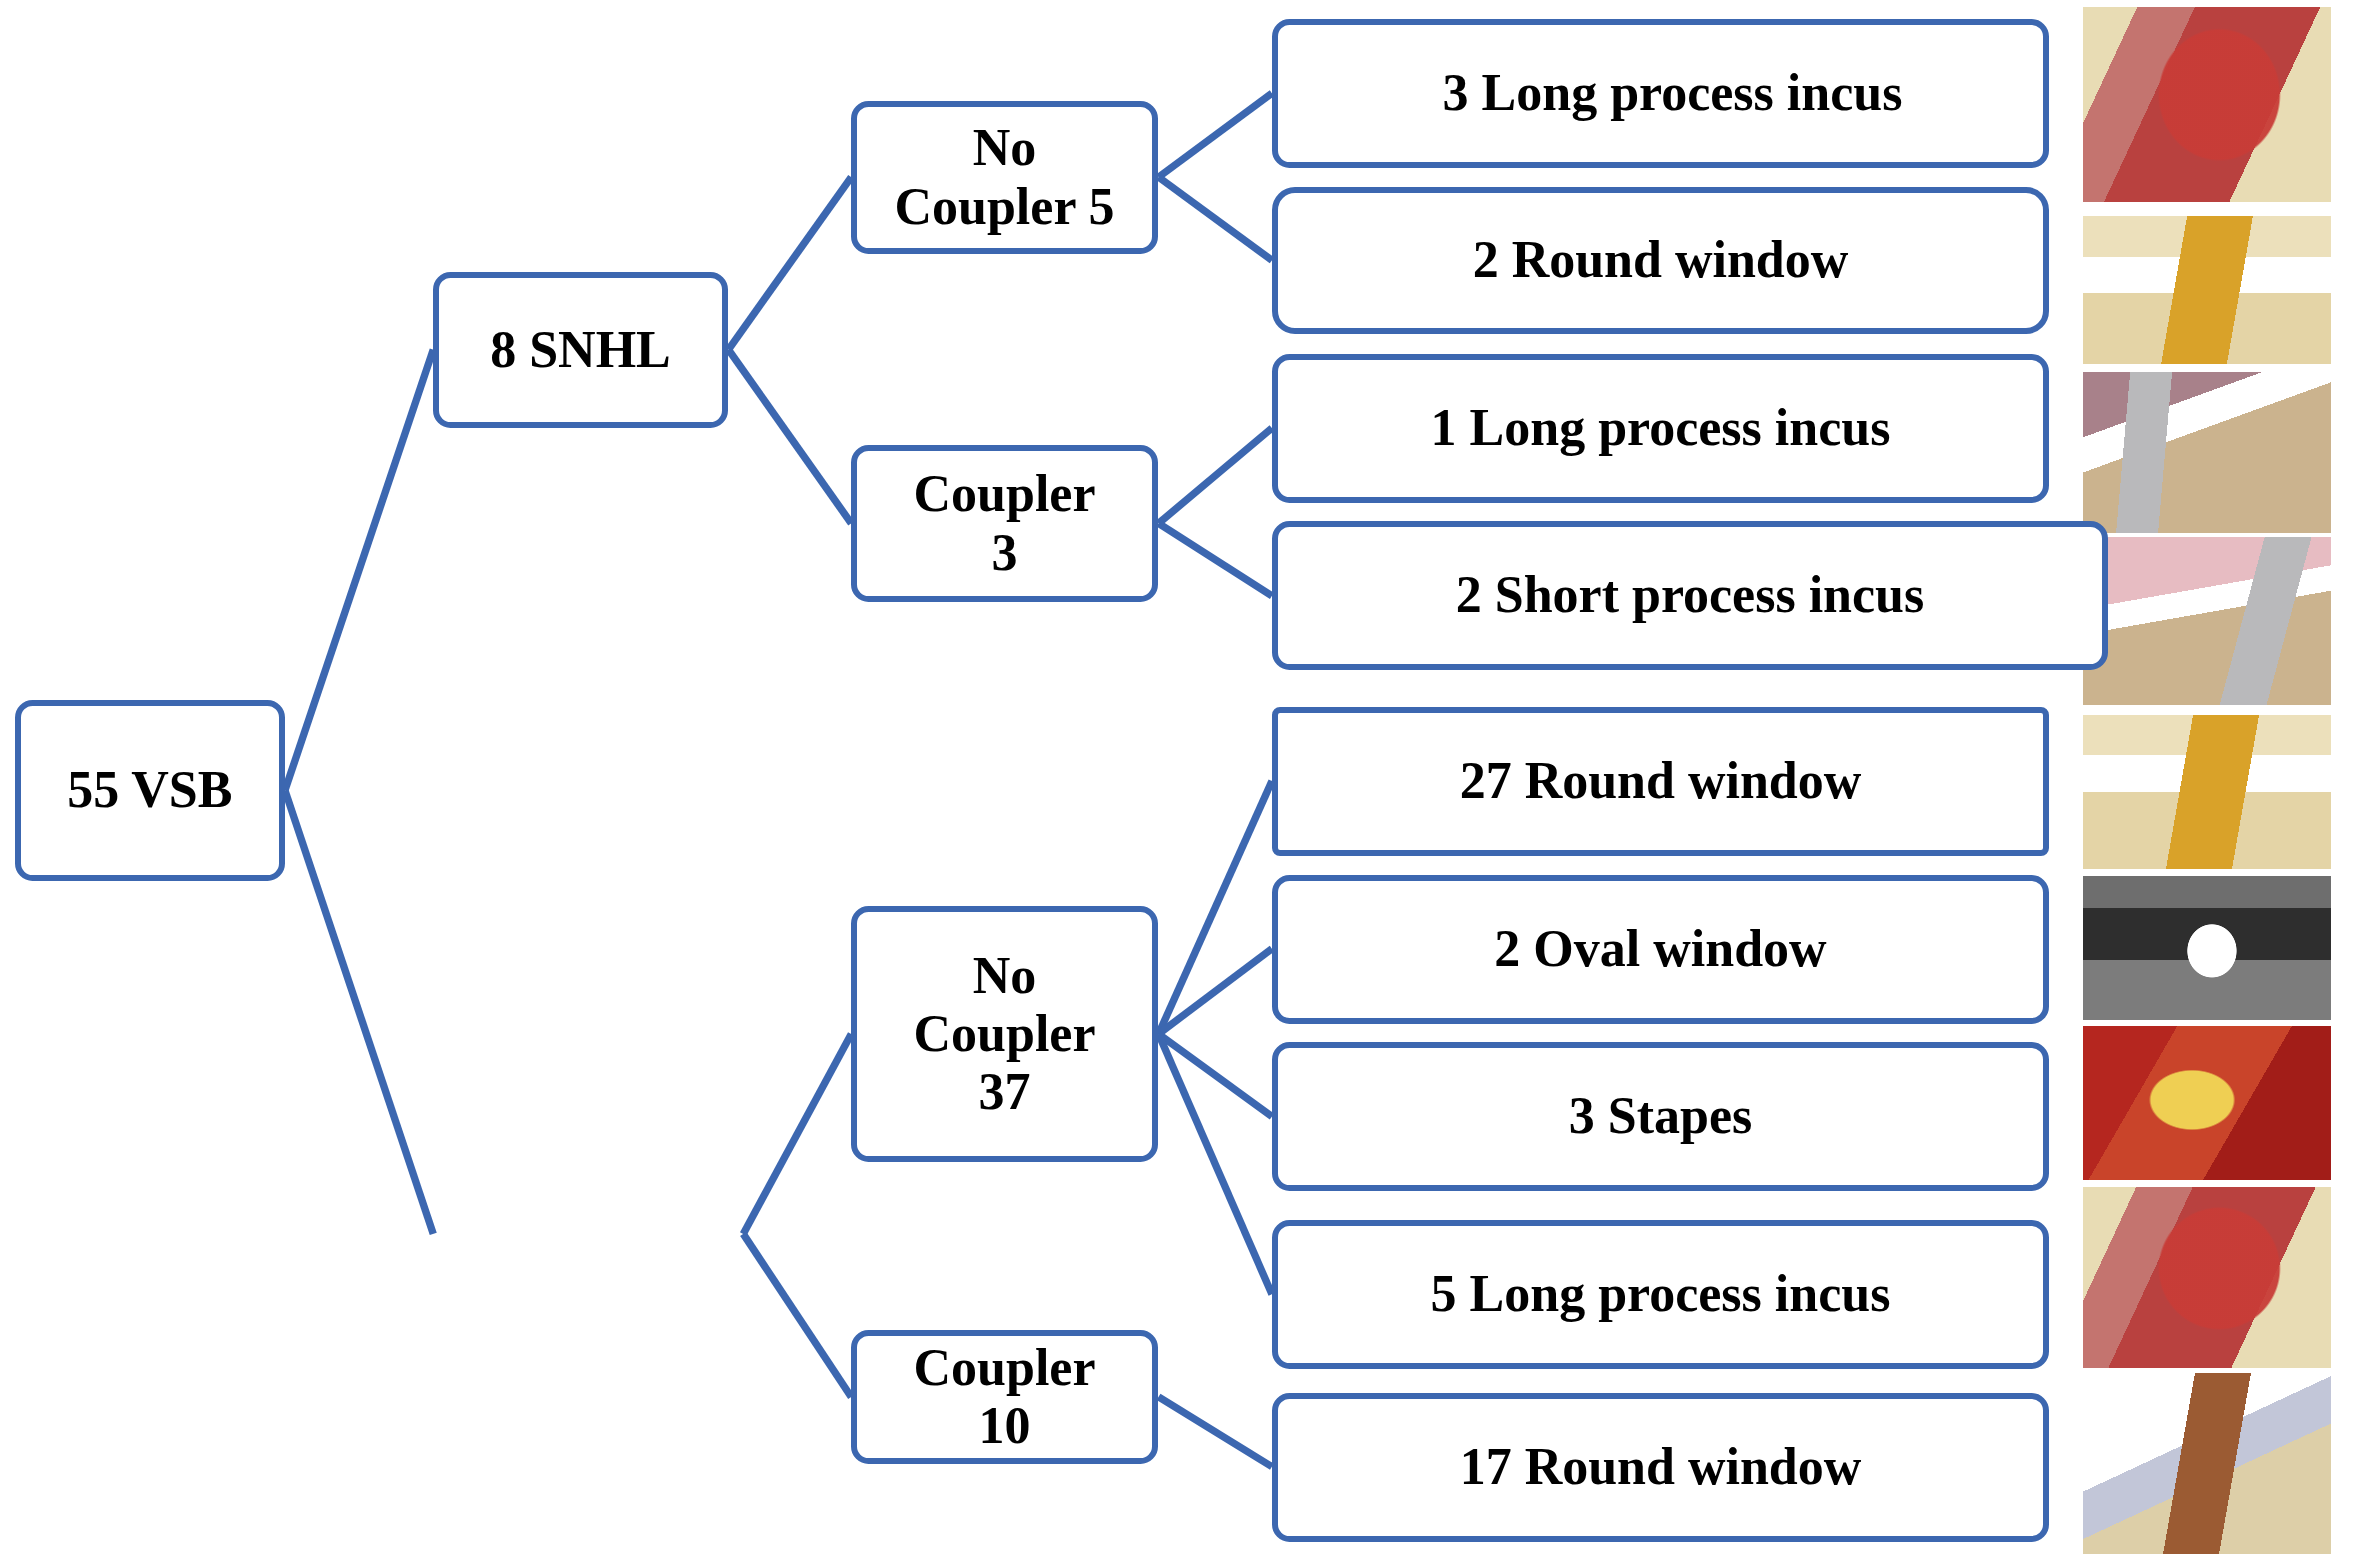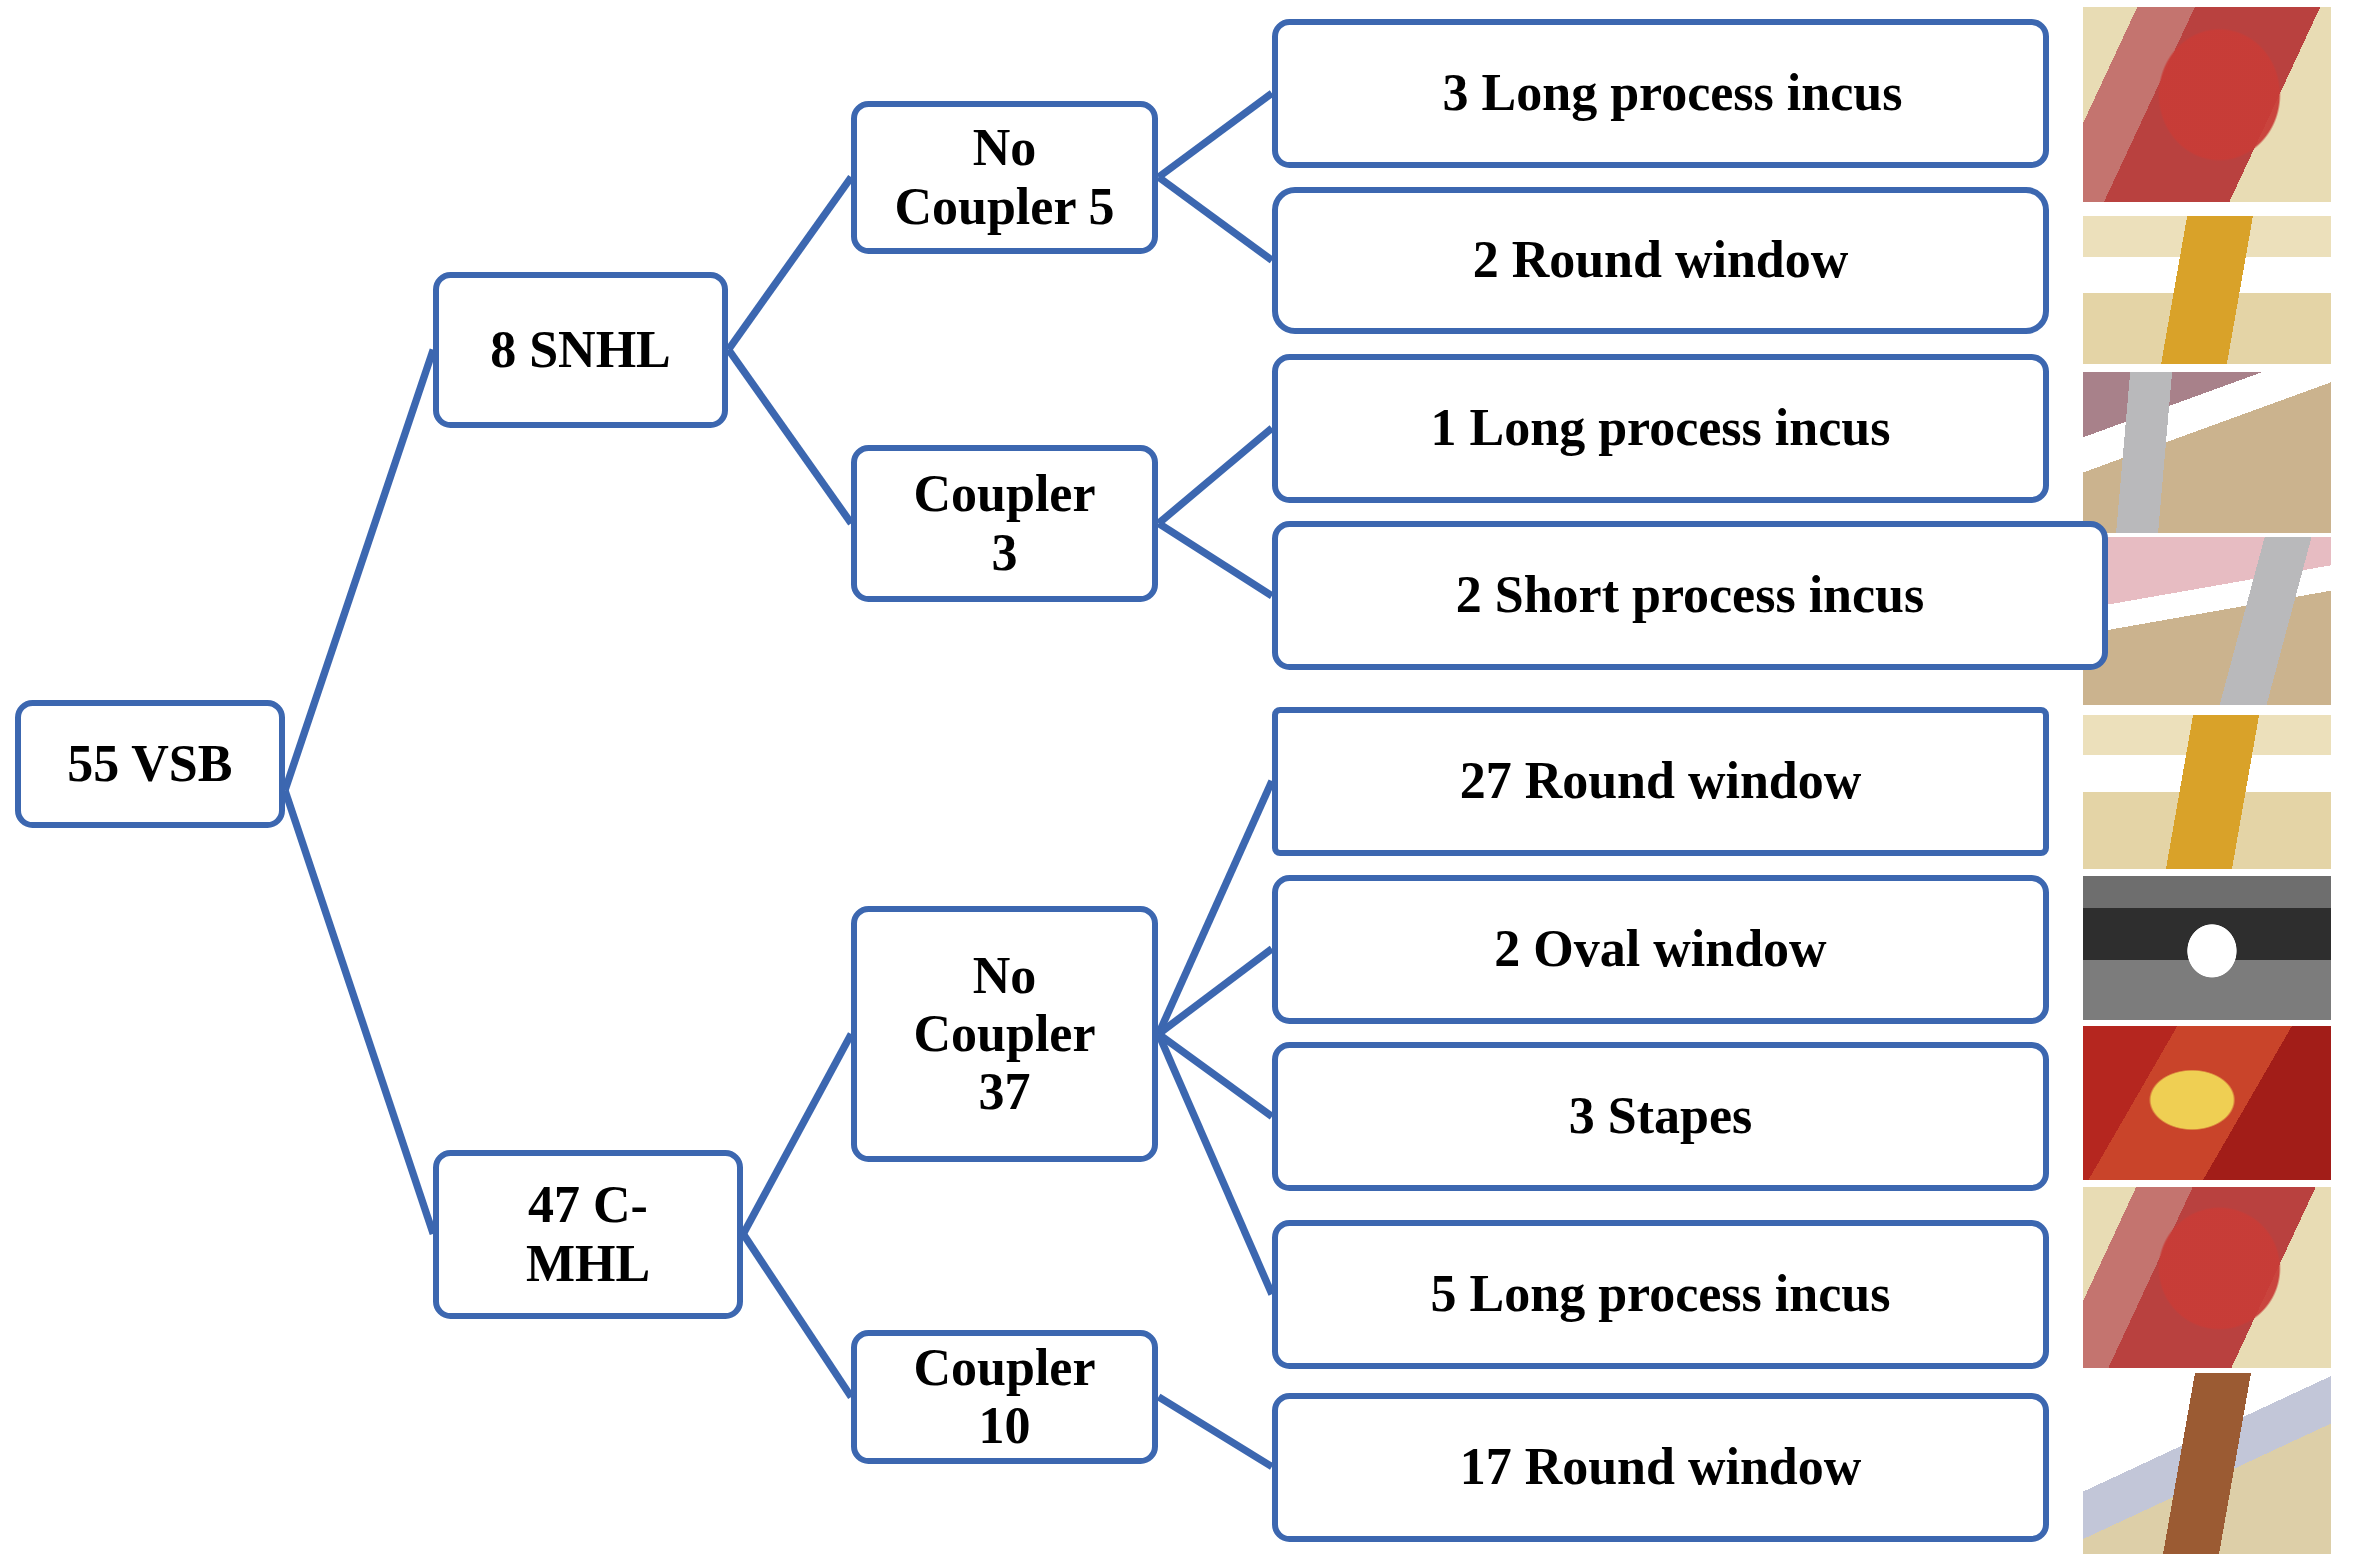--- a/index.html
+++ b/index.html
@@ -51,30 +51,26 @@
       <line x1="1726" y1="264" x2="1895" y2="388" stroke="#3c67b0" stroke-width="11" stroke-linecap="butt"></line>
       <line x1="1726" y1="780" x2="1895" y2="638" stroke="#3c67b0" stroke-width="11" stroke-linecap="butt"></line>
       <line x1="1726" y1="780" x2="1895" y2="888" stroke="#3c67b0" stroke-width="11" stroke-linecap="butt"></line>
       <line x1="1726" y1="1541" x2="1895" y2="1164" stroke="#3c67b0" stroke-width="11" stroke-linecap="butt"></line>
       <line x1="1726" y1="1541" x2="1895" y2="1414" stroke="#3c67b0" stroke-width="11" stroke-linecap="butt"></line>
       <line x1="1726" y1="1541" x2="1895" y2="1664" stroke="#3c67b0" stroke-width="11" stroke-linecap="butt"></line>
       <line x1="1726" y1="1541" x2="1895" y2="1929" stroke="#3c67b0" stroke-width="11" stroke-linecap="butt"></line>
       <line x1="1726" y1="2082" x2="1895" y2="2186" stroke="#3c67b0" stroke-width="11" stroke-linecap="butt"></line>
     </svg>
 
-  <div class="node root" style="left: 14.8px; top: 700px; width: 270px; height: 128px;">
+  <div class="node root" style="left: 14.8px; top: 700px; width: 270px; height: 181px;">
     <span>55 VSB</span>
   </div>
 
   <div class="node lvl1" style="left: 433px; top: 272px; width: 295px; height: 156px;">
     <span>8 SNHL</span>
-  </div>
-  <div class="node lvl1" style="left: 433px; top: 1150px; width: 310px; height: 169px;">
-    <span>47 C-
-MHL</span>
   </div>
 
   <div class="node lvl2" style="left: 851px; top: 101px; width: 307px; height: 153px;">
     <span>No
 Coupler 5</span>
   </div>
   <div class="node lvl2" style="left: 851px; top: 445px; width: 307px; height: 157px;">
     <span>Coupler
 3</span>
   </div>

